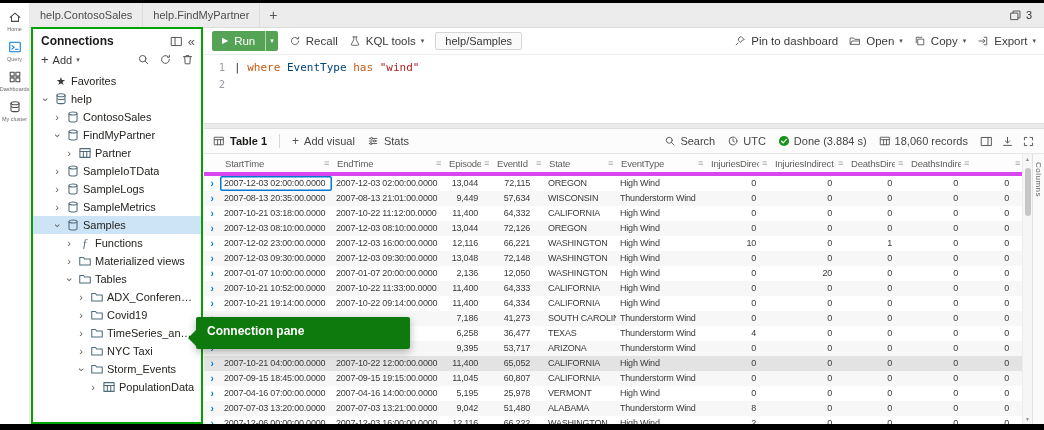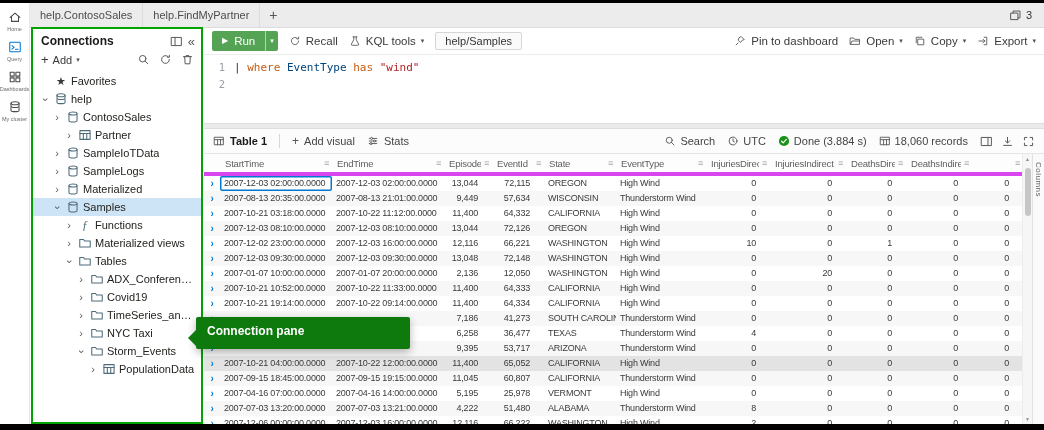--- a/index.html
+++ b/index.html
@@ -249,20 +249,30 @@
         <div class="tree-row" style="padding-left: 18px;">
           <span class="chev">›</span>
           <span class="icn">
             <svg viewBox="0 0 16 16" fill="none" stroke="currentColor" stroke-width="1.2" stroke-linecap="round" stroke-linejoin="round">
               <ellipse cx="8" cy="4" rx="4.6" ry="1.8"></ellipse>
               <path d="M3.4 4v8c0 1 2.1 1.8 4.6 1.8s4.6-.8 4.6-1.8V4"></path>
             </svg>
           </span>
           <span class="tlabel">ContosoSales</span>
         </div>
+        <div class="tree-row" style="padding-left: 18px;">
+          <span class="chev open">›</span>
+          <span class="icn">
+            <svg viewBox="0 0 16 16" fill="none" stroke="currentColor" stroke-width="1.2" stroke-linecap="round" stroke-linejoin="round">
+              <ellipse cx="8" cy="4" rx="4.6" ry="1.8"></ellipse>
+              <path d="M3.4 4v8c0 1 2.1 1.8 4.6 1.8s4.6-.8 4.6-1.8V4"></path>
+            </svg>
+          </span>
+          <span class="tlabel">FindMyPartner</span>
+        </div>
         <div class="tree-row" style="padding-left: 30px;">
           <span class="chev">›</span>
           <span class="icn">
             <svg viewBox="0 0 16 16" fill="none" stroke="currentColor" stroke-width="1.2" stroke-linecap="round" stroke-linejoin="round">
               <rect x="2.2" y="3" width="11.6" height="10"></rect>
               <path d="M2.2 6.2h11.6M6.1 6.2v6.8M10 6.2v6.8"></path>
             </svg>
           </span>
           <span class="tlabel">Partner</span>
         </div>
@@ -287,21 +297,21 @@
           <span class="tlabel">SampleLogs</span>
         </div>
         <div class="tree-row" style="padding-left: 18px;">
           <span class="chev">›</span>
           <span class="icn">
             <svg viewBox="0 0 16 16" fill="none" stroke="currentColor" stroke-width="1.2" stroke-linecap="round" stroke-linejoin="round">
               <ellipse cx="8" cy="4" rx="4.6" ry="1.8"></ellipse>
               <path d="M3.4 4v8c0 1 2.1 1.8 4.6 1.8s4.6-.8 4.6-1.8V4"></path>
             </svg>
           </span>
-          <span class="tlabel">Materialized</span>
+          <span class="tlabel">SampleMetrics</span>
         </div>
         <div class="tree-row sel" style="padding-left: 18px;">
           <span class="chev open">›</span>
           <span class="icn">
             <svg viewBox="0 0 16 16" fill="none" stroke="currentColor" stroke-width="1.2" stroke-linecap="round" stroke-linejoin="round">
               <ellipse cx="8" cy="4" rx="4.6" ry="1.8"></ellipse>
               <path d="M3.4 4v8c0 1 2.1 1.8 4.6 1.8s4.6-.8 4.6-1.8V4"></path>
             </svg>
           </span>
           <span class="tlabel">Samples</span>
@@ -814,21 +824,21 @@
               <div class="gc num" style="width:64px">0</div>
               <div class="gc num" style="width:76px">0</div>
               <div class="gc num" style="width:60px">0</div>
               <div class="gc num" style="width:66px">0</div>
               <div class="gc num" style="width:51px">0</div>
             </div>
             <div class="grow">
               <div class="gc exp" style="width:16px">›</div>
               <div class="gc" style="width:112px">2007-07-03 13:20:00.0000</div>
               <div class="gc" style="width:112px">2007-07-03 13:21:00.0000</div>
-              <div class="gc num" style="width:48px">4,222</div>
+              <div class="gc num" style="width:48px">9,042</div>
               <div class="gc num" style="width:52px">51,480</div>
               <div class="gc" style="width:72px">ALABAMA</div>
               <div class="gc" style="width:90px">Thunderstorm Wind</div>
               <div class="gc num" style="width:64px">8</div>
               <div class="gc num" style="width:76px">0</div>
               <div class="gc num" style="width:60px">0</div>
               <div class="gc num" style="width:66px">0</div>
               <div class="gc num" style="width:51px">0</div>
             </div>
             <div class="grow">

